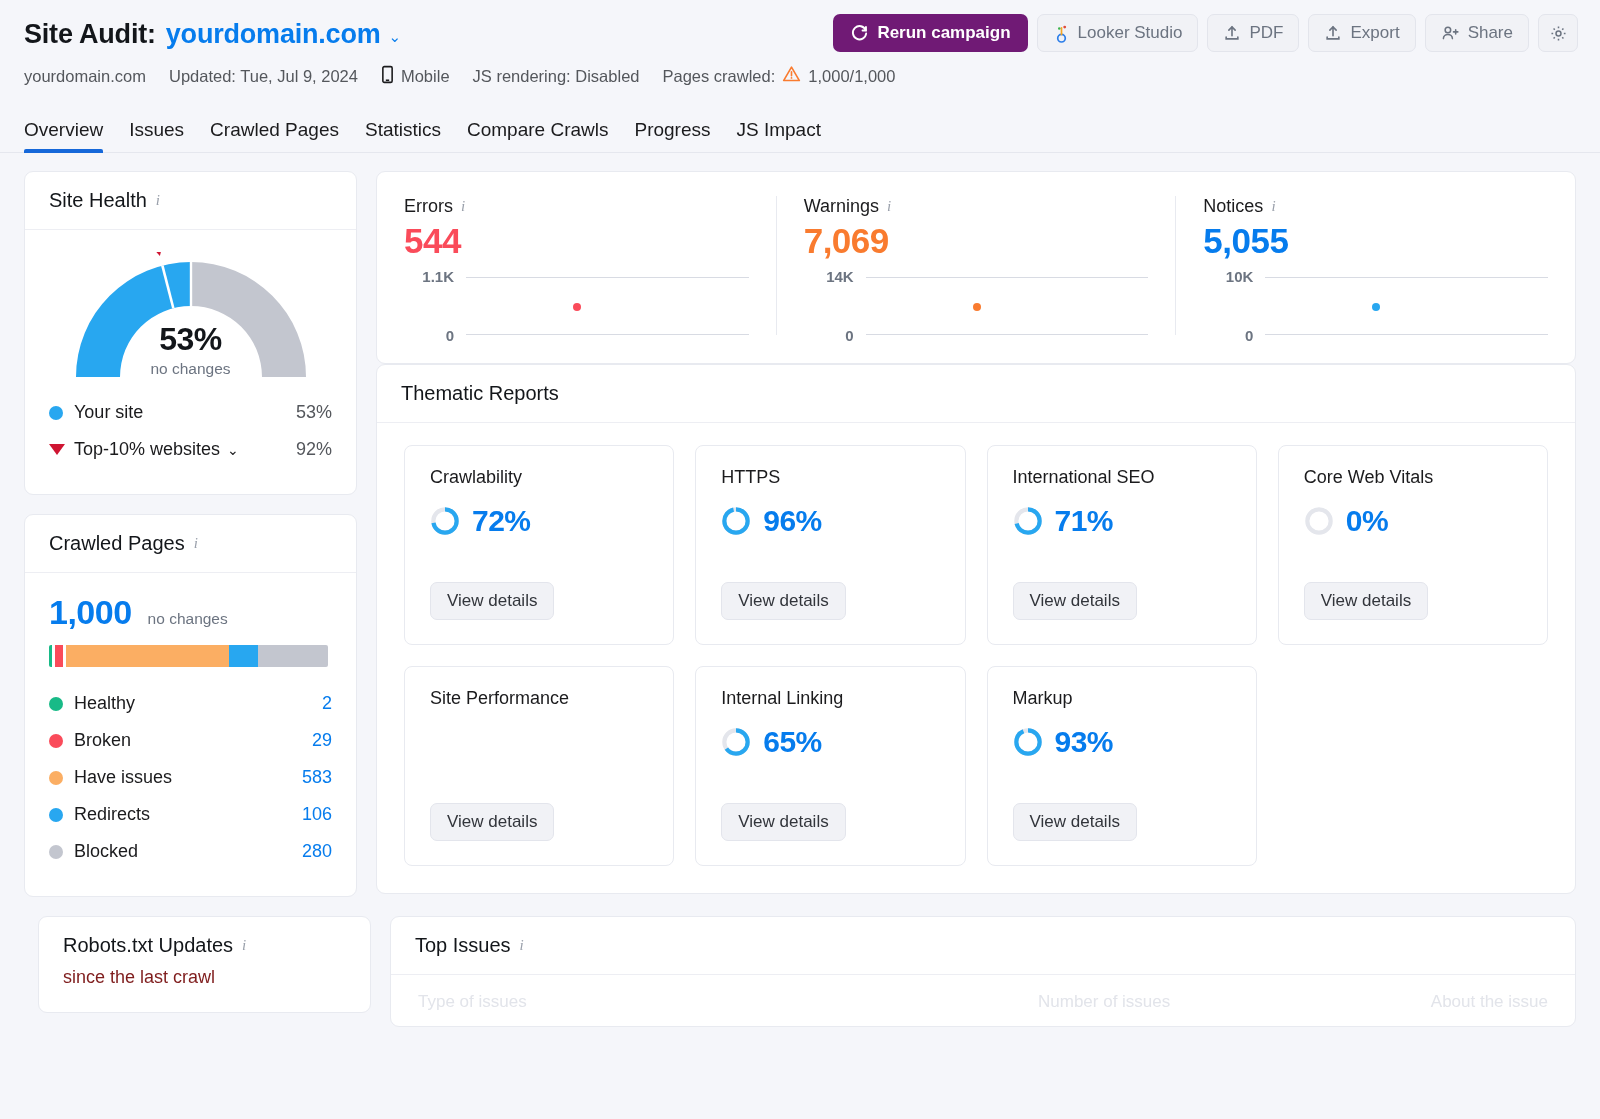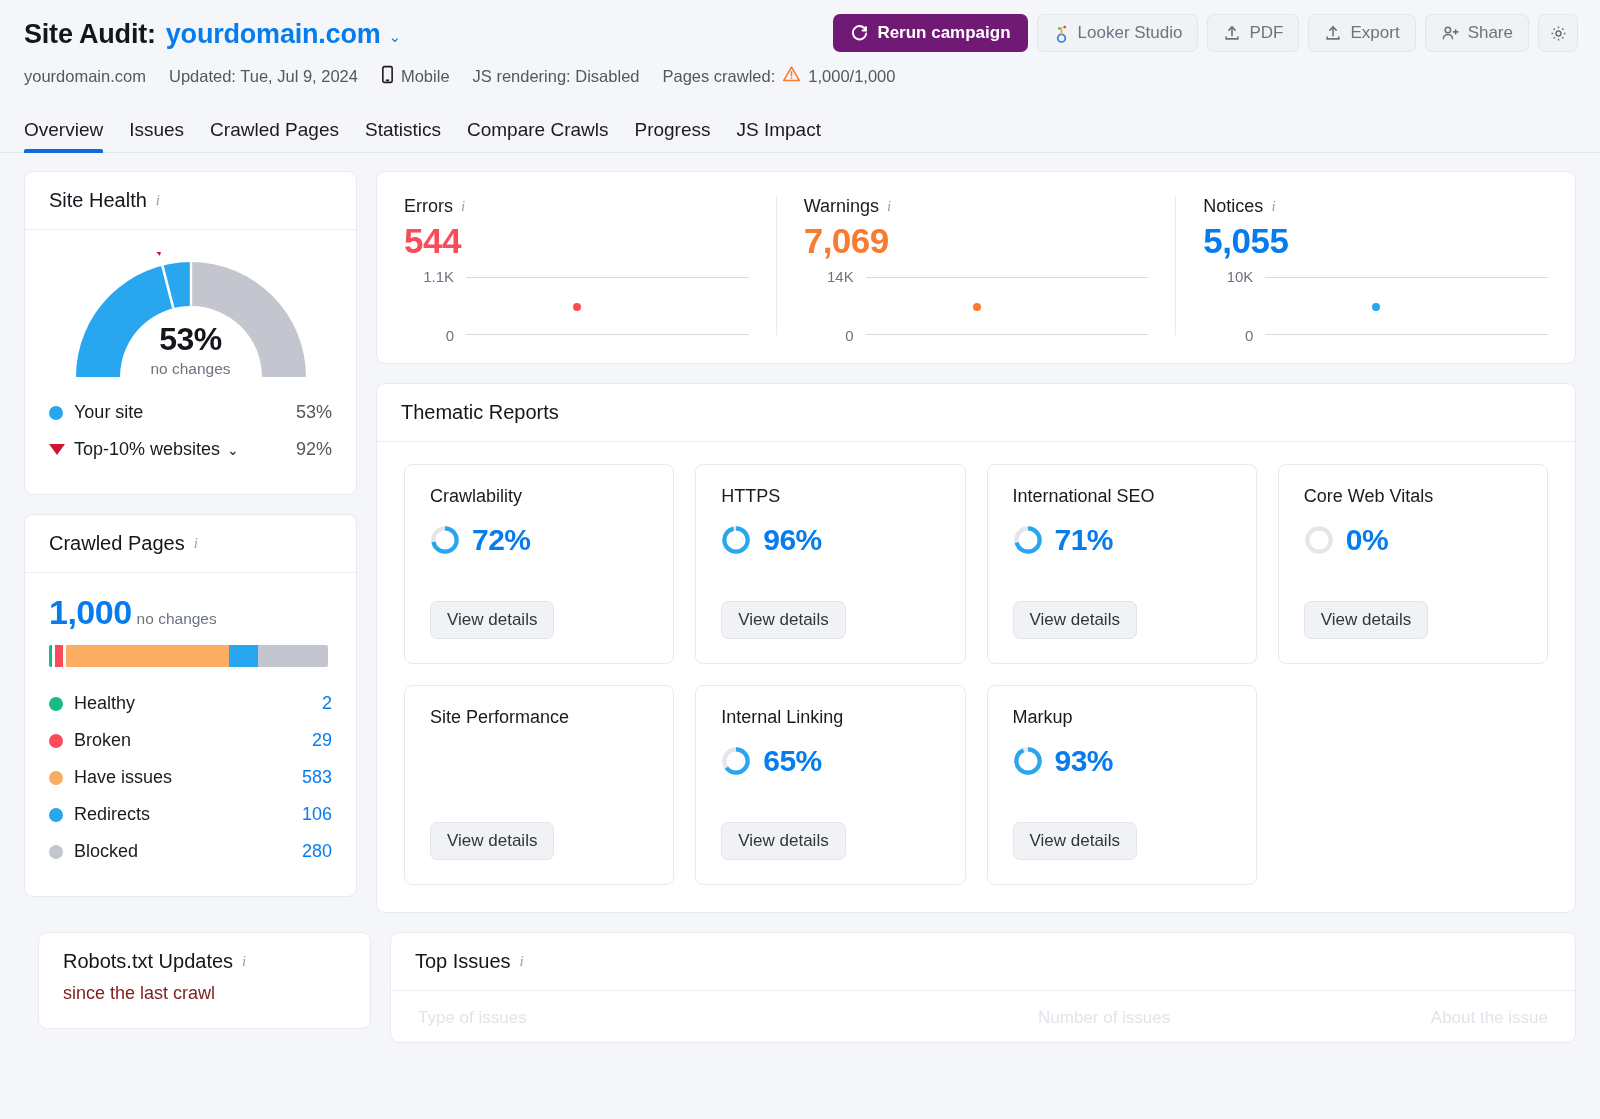--- a/index.html
+++ b/index.html
@@ -35,21 +35,21 @@
   .tabs { display: flex; align-items: flex-end; gap: 26px; margin-top: 20px; padding: 0 24px;
           border-bottom: 1px solid #e5e7ee; height: 44px; }
   .tab { font-size: 19px; color: #1b1b1d; padding-bottom: 11px; cursor: pointer; position: relative; white-space: nowrap; }
   .tab.active { font-weight: normal; }
   .tab.active:after { content: ""; position: absolute; left: 0; right: 0; bottom: -1px; height: 4px;
                       background: #1668d9; border-radius: 2px 2px 0 0; }
 
   
   .body-wrap { display: flex; gap: 19px; padding: 18px 24px 0 24px; align-items: flex-start; }
   .col-left { width: 333px; flex: none; display: flex; flex-direction: column; gap: 19px; }
-  .col-right { flex: 1; display: flex; flex-direction: column; gap: 19px; }
+  .col-right { flex: 1; display: flex; flex-direction: column; }
 
   .card { background: #fff; border: 1px solid #e8eaf0; border-radius: 9px; }
   .card-head { padding: 17px 24px; border-bottom: 1px solid #edeef3; display: flex; align-items: center; gap: 9px; }
   .card-title { font-size: 20px; font-weight: normal; color: #13161a; }
   .info-i { font-size: 15px; color: #9aa0ab; font-style: italic; font-family: "Liberation Serif", serif; cursor: pointer; }
 
   
   .gauge-wrap { display: flex; justify-content: center; padding: 22px 0 6px 0; }
   .gauge { position: relative; width: 250px; height: 130px; }
   .gauge svg { display: block; }
@@ -61,42 +61,42 @@
   .legend-row { display: flex; align-items: center; height: 37px; font-size: 18px; color: #1b1b1d; }
   .legend-dot { width: 14px; height: 14px; border-radius: 50%; flex: none; margin-right: 11px; }
   .legend-tri { width: 0; height: 0; border-left: 8px solid transparent; border-right: 8px solid transparent;
                 border-top: 11px solid #cf1532; flex: none; margin-right: 9px; }
   .legend-label { flex: 1; }
   .legend-chev { color: #1b1b1d; font-size: 14px; margin-left: 7px; }
   .legend-val { color: #54575c; font-size: 18px; }
 
   
   .cp-body { padding: 20px 24px 26px 24px; }
-  .cp-total-row { display: flex; align-items: baseline; gap: 5px; }
+  .cp-total-row { display: flex; align-items: baseline; gap: 16px; }
   .cp-total { font-size: 34px; font-weight: bold; color: #067ced; letter-spacing: -0.5px; }
   .cp-delta { font-size: 15.5px; color: #6c7481; }
   .cp-bar { display: flex; height: 22px; margin-top: 13px; border-radius: 2px; overflow: hidden; width: 279px; }
   .cp-seg { height: 100%; }
   .cp-list { margin-top: 18px; }
   .cp-row { display: flex; align-items: center; height: 37px; font-size: 18px; }
   .cp-name { flex: 1; color: #1b1b1d; }
   .cp-count { color: #067ced; font-size: 18px; }
 
   
   .stats-card { display: flex; padding: 24px 0 28px 0; }
   .stat { flex: 1; padding: 0 27px; position: relative; }
   .stat + .stat { border-left: 1px solid #e8eaf0; }
   .stat-head { display: flex; align-items: center; gap: 8px; }
   .stat-label { font-size: 18px; color: #1b1b1d; }
   .stat-value { font-size: 35px; font-weight: bold; margin-top: 4px; letter-spacing: -0.5px; }
   .spark { margin-top: 16px; position: relative; height: 58px; }
   .spark-line { position: absolute; left: 62px; right: 0; height: 1px; background: #d8dbe3; }
   .spark-line.top { top: 0; }
   .spark-line.bot { bottom: 0; }
-  .spark-tick { position: absolute; left: 0; width: 50px; text-align: right; font-size: 15px; color: #6c7481; }
+  .spark-tick { position: absolute; left: 0; width: 50px; text-align: right; font-size: 15px; color: #6c7481; font-weight: bold; }
   .spark-tick.top { top: -9px; }
   .spark-tick.bot { bottom: -9px; }
   .spark-dot { position: absolute; width: 8px; height: 8px; border-radius: 50%; }
 
   
   .tr-grid { display: grid; grid-template-columns: repeat(4, 1fr); gap: 21px; padding: 22px 27px 27px 27px; }
   .tr-card { border: 1px solid #e8eaf0; border-radius: 8px; padding: 21px 25px 24px 25px; min-height: 200px;
              display: flex; flex-direction: column; }
   .tr-name { font-size: 18px; color: #1b1b1d; }
   .tr-val-row { display: flex; align-items: center; gap: 12px; margin-top: 16px; }

